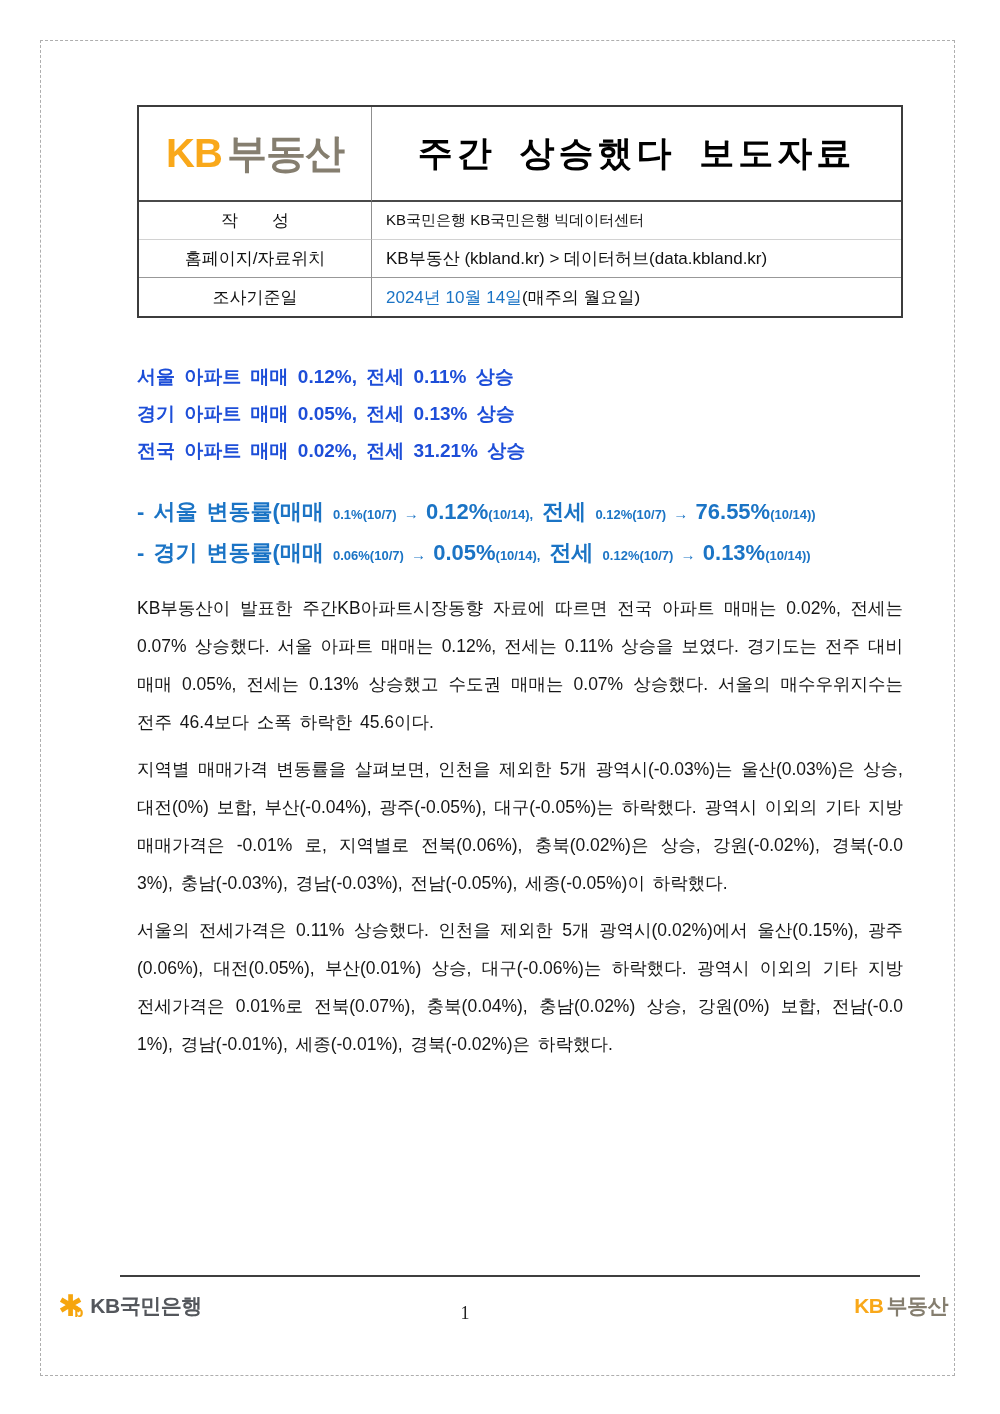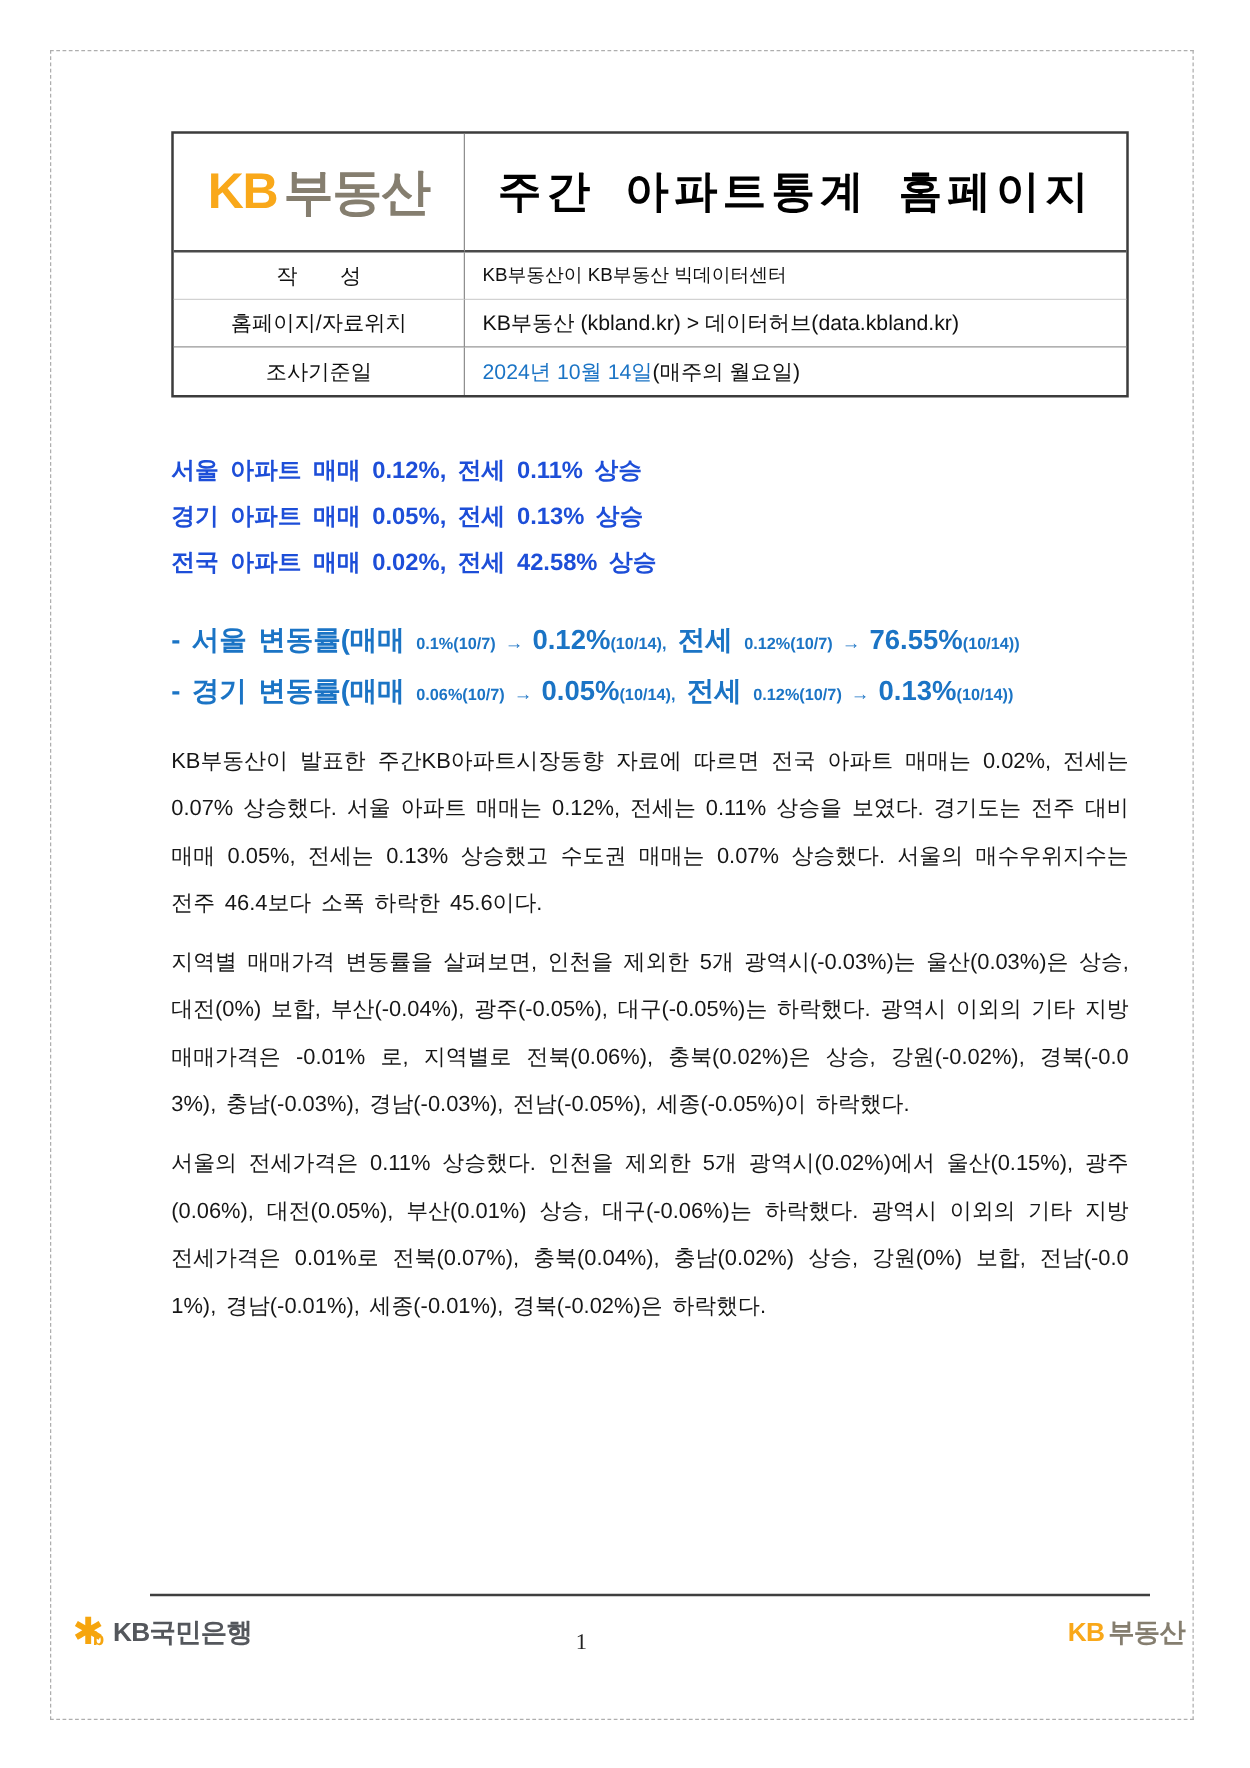--- a/index.html
+++ b/index.html
@@ -62,39 +62,39 @@
 <div class="page">
   <div class="page-border"></div>
 
   <div class="content">
 
     <div class="head-table">
       <div class="cell logo-cell vdiv hdr-b">
         <span class="logo-kb">KB</span>
           <span class="logo-brand">부동산</span>
       </div>
-      <div class="cell title-cell hdr-b">주간 아파트통계 홈페이지</div>
+      <div class="cell title-cell hdr-b">주간 상승했다 보도자료</div>
 
       <div class="cell label-cell vdiv r1-b">작　　성</div>
-      <div class="cell value-cell value-author r1-b">KB부동산이 KB부동산 빅데이터센터</div>
+      <div class="cell value-cell value-author r1-b">KB국민은행 KB국민은행 빅데이터센터</div>
 
       <div class="cell label-cell vdiv r2-b">홈페이지/자료위치</div>
       <div class="cell value-cell r2-b">KB부동산 (kbland.kr) &gt; 데이터허브(data.kbland.kr)</div>
 
       <div class="cell label-cell vdiv">조사기준일</div>
       <div class="cell value-cell">
         <span class="date-blue">2024년 10월 14일</span>
           <span>(매주의 월요일)</span>
       </div>
     </div>
 
     <div class="headlines">
       <div class="headline">서울 아파트 매매 0.12%, 전세 0.11% 상승</div>
       <div class="headline">경기 아파트 매매 0.05%, 전세 0.13% 상승</div>
-      <div class="headline">전국 아파트 매매 0.02%, 전세 42.58% 상승</div>
+      <div class="headline">전국 아파트 매매 0.02%, 전세 31.21% 상승</div>
     </div>
 
     <div class="notes">
       <div class="note-line"><span class="seg-lg">- 서울 변동률(매매 </span><span class="seg-sm">0.1%(10/7)</span><span class="seg-md"> → </span><span class="seg-lg">0.12%</span><span class="seg-sm">(10/14),</span><span class="seg-lg"> 전세 </span><span class="seg-sm">0.12%(10/7)</span><span class="seg-md"> → </span><span class="seg-lg">76.55%</span><span class="seg-sm">(10/14))</span></div>
       <div class="note-line"><span class="seg-lg">- 경기 변동률(매매 </span><span class="seg-sm">0.06%(10/7)</span><span class="seg-md"> → </span><span class="seg-lg">0.05%</span><span class="seg-sm">(10/14),</span><span class="seg-lg"> 전세 </span><span class="seg-sm">0.12%(10/7)</span><span class="seg-md"> → </span><span class="seg-lg">0.13%</span><span class="seg-sm">(10/14))</span></div>
     </div>
 
     <p class="para">KB부동산이 발표한 주간KB아파트시장동향 자료에 따르면 전국 아파트 매매는 0.02%, 전세는 0.07% 상승했다. 서울 아파트 매매는 0.12%, 전세는 0.11% 상승을 보였다. 경기도는 전주 대비 매매 0.05%, 전세는 0.13% 상승했고 수도권 매매는 0.07% 상승했다. 서울의 매수우위지수는 전주 46.4보다 소폭 하락한 45.6이다.</p>
     <p class="para">지역별 매매가격 변동률을 살펴보면, 인천을 제외한 5개 광역시(-0.03%)는 울산(0.03%)은 상승, 대전(0%) 보합, 부산(-0.04%), 광주(-0.05%), 대구(-0.05%)는 하락했다. 광역시 이외의 기타 지방 매매가격은 -0.01% 로, 지역별로 전북(0.06%), 충북(0.02%)은 상승, 강원(-0.02%), 경북(-0.03%), 충남(-0.03%), 경남(-0.03%), 전남(-0.05%), 세종(-0.05%)이 하락했다.</p>
     <p class="para">서울의 전세가격은 0.11% 상승했다. 인천을 제외한 5개 광역시(0.02%)에서 울산(0.15%), 광주(0.06%), 대전(0.05%), 부산(0.01%) 상승, 대구(-0.06%)는 하락했다. 광역시 이외의 기타 지방 전세가격은 0.01%로 전북(0.07%), 충북(0.04%), 충남(0.02%) 상승, 강원(0%) 보합, 전남(-0.01%), 경남(-0.01%), 세종(-0.01%), 경북(-0.02%)은 하락했다.</p>

